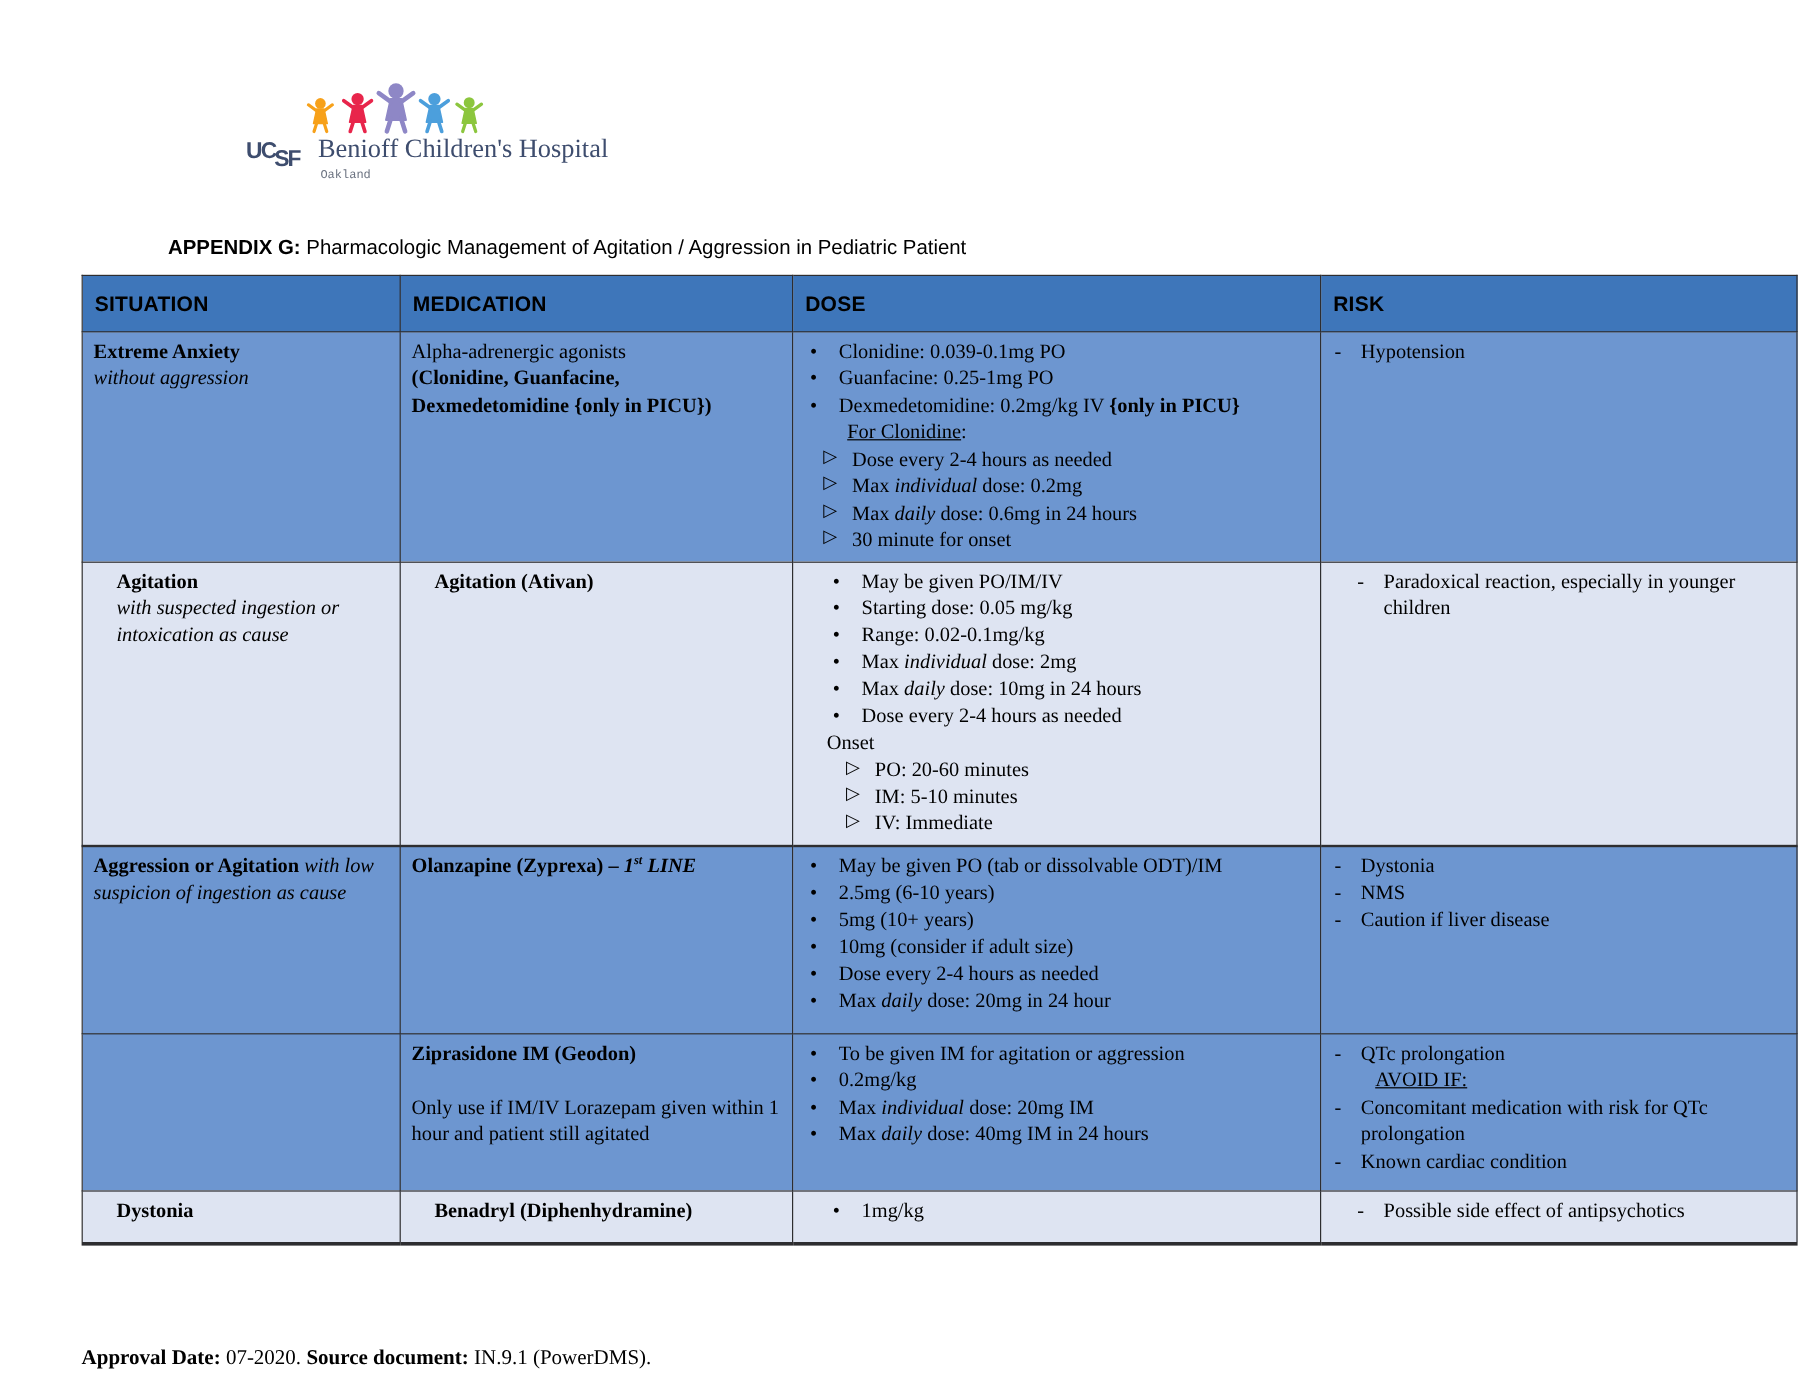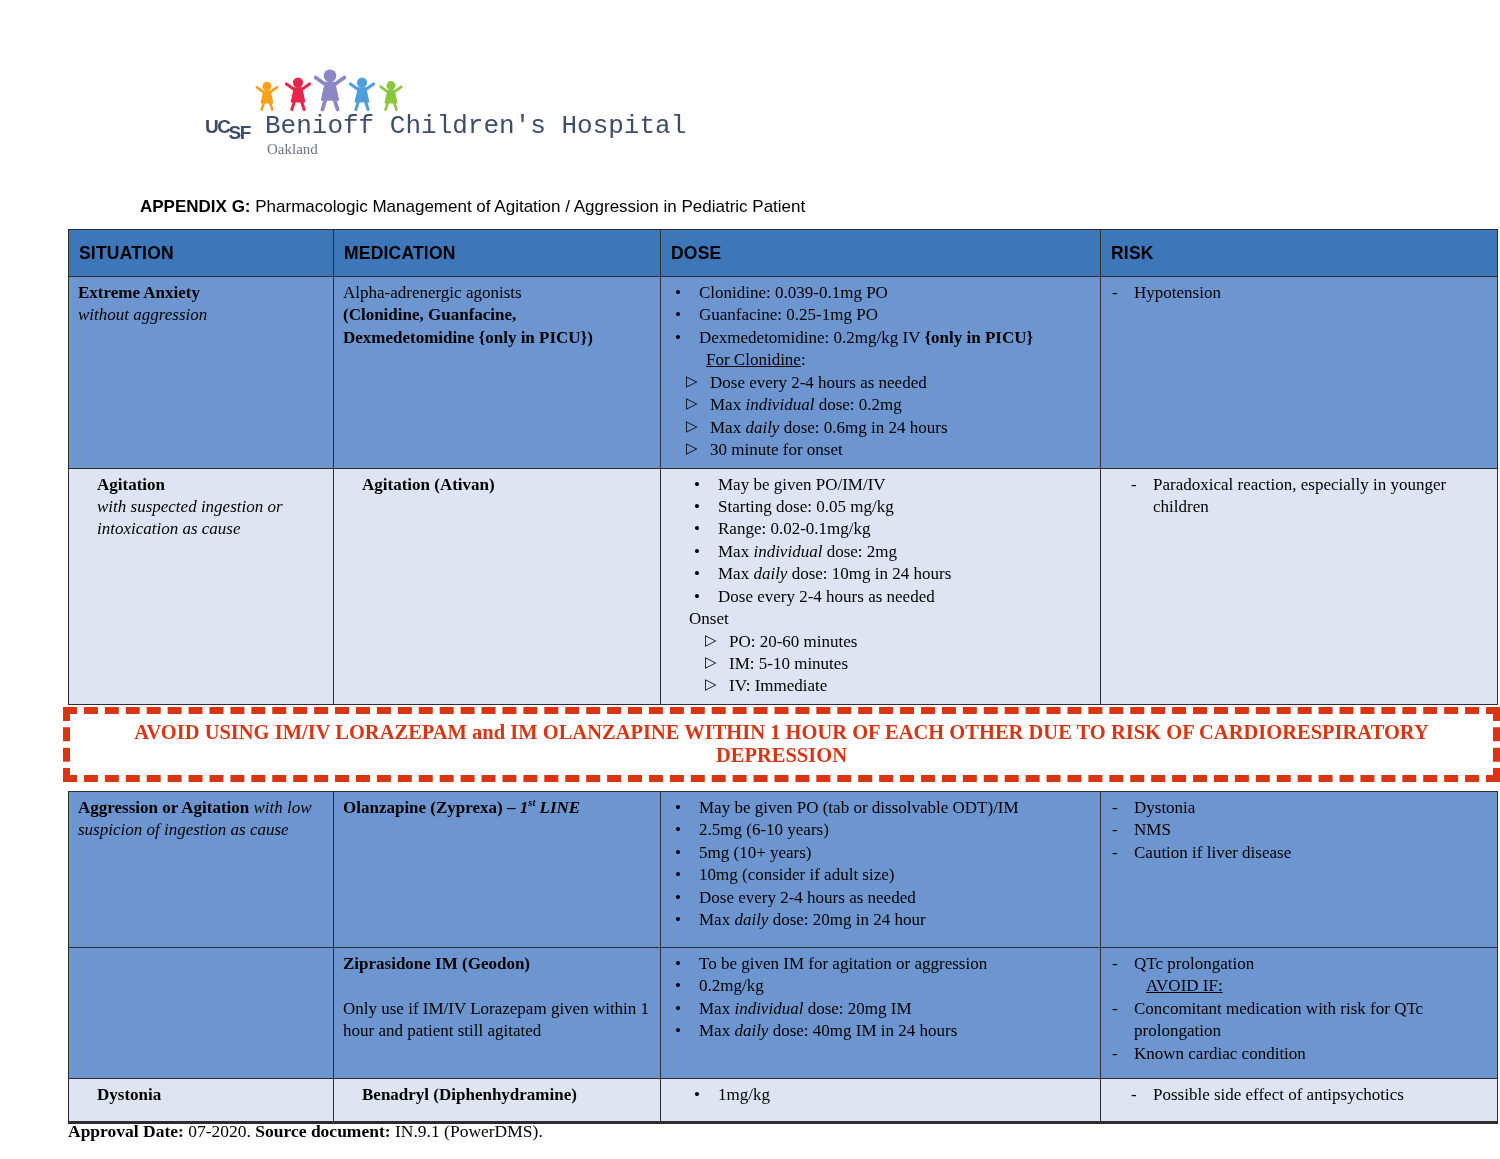--- a/index.html
+++ b/index.html
@@ -16,24 +16,24 @@
   body{
     width:1500px;height:1159px;position:relative;background:#ffffff;
     font-family:"Liberation Serif","DejaVu Serif",serif;color:#000;
   }
   
   .logo{position:absolute;left:205px;top:64px;width:340px;height:104px;}
   .kids{position:absolute;left:48px;top:0;}
   .ucsf-mark{position:absolute;left:0;top:52px;font-family:"Liberation Sans","DejaVu Sans",sans-serif;
     font-weight:bold;font-size:19px;color:var(--logo-navy);letter-spacing:-1.5px;}
   .ucsf-mark .sf{position:relative;top:6px;left:-1px;}
-  .benioff{position:absolute;left:60px;top:47px;font-family:Liberation Mono, monospace;
-    font-size:26px;color:var(--logo-navy);white-space:nowrap;}
-  .oakland{position:absolute;left:62px;top:77px;font-family:Liberation Serif, serif;
-    font-size:15px;color:var(--logo-gray);}
+  .benioff{position:absolute;left:60px;top:47px;font-family:Liberation Serif, serif;
+    font-size:22px;color:var(--logo-navy);white-space:nowrap;}
+  .oakland{position:absolute;left:62px;top:77px;font-family:Liberation Mono, monospace;
+    font-size:10px;color:var(--logo-gray);}
   
   .title{position:absolute;left:140px;top:197px;font-family:"Liberation Sans","DejaVu Sans",sans-serif;
     font-size:17px;white-space:nowrap;}
   .title .b{font-weight:bold;}
   
   .table-area{position:absolute;left:68px;top:229px;width:1429px;}
   table{border-collapse:collapse;table-layout:fixed;width:1429px;font-size:17px;}
   col.c1{width:265px}col.c2{width:327px}col.c3{width:440px}col.c4{width:397px}
   th,td{border:1px solid var(--border-dark);}
   th{background:var(--header-bg);font-family:"Liberation Sans","DejaVu Sans",sans-serif;
@@ -234,23 +234,20 @@
           </td>
           <td>
             <div class="li">
               <span class="mk mk-dash">-</span>
               <span class="tx">Paradoxical reaction, especially in younger children</span>
             </div>
           </td>
         </tr>
       </tbody>
     </table>
-    <div class="banner">
-      <div class="banner-box"><span>AVOID USING IM/IV LORAZEPAM and IM OLANZAPINE WITHIN 1 HOUR OF EACH OTHER DUE TO RISK OF CARDIORESPIRATORY DEPRESSION</span></div>
-    </div>
     <table class="lower">
       <colgroup>
         <col class="c1">
         <col class="c2">
         <col class="c3">
         <col class="c4">
       </colgroup>
       <tbody>
         <tr class="dark" style="height: 156px;">
           <td>

